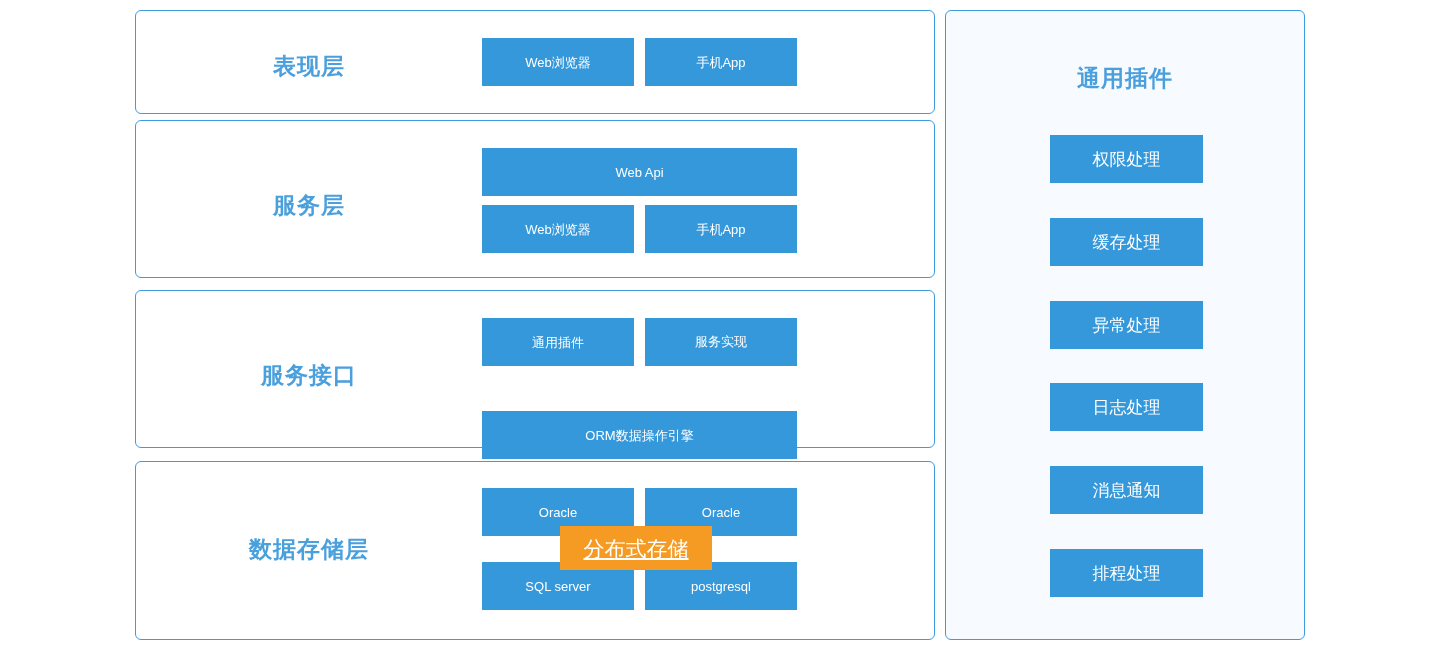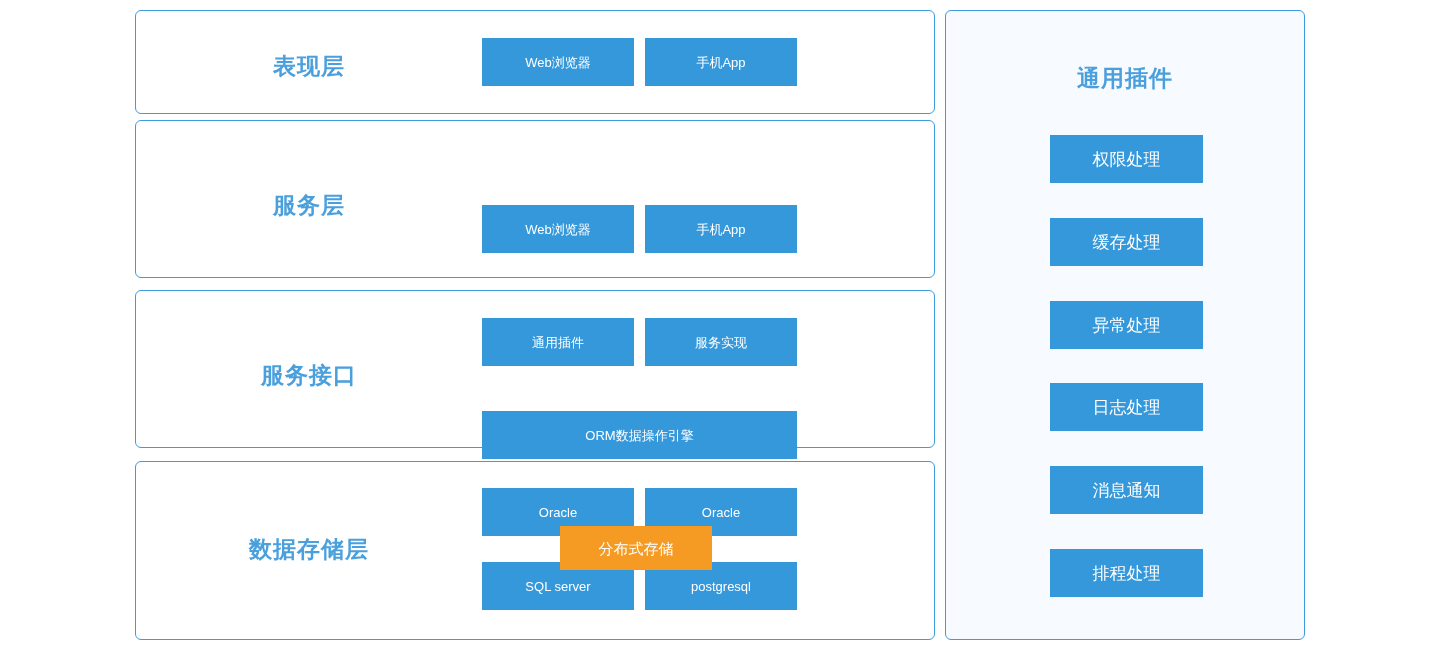--- a/index.html
+++ b/index.html
@@ -52,22 +52,23 @@
     display: flex;
     align-items: center;
     justify-content: center;
     font-size: 13px;
     white-space: nowrap;
     line-height: 1;
   }
 
   .box.orange {
     background: #f59a23;
-    font-size: 15px;
+    font-size: 21px;
     z-index: 5;
+    text-decoration: underline;
   }
 
   
   .plugin-panel {
     position: absolute;
     box-sizing: border-box;
     border: 1px solid #3e9bdc;
     border-radius: 6px;
     background: #f7fbff;
   }
@@ -102,28 +103,29 @@
 <div class="canvas">
 
   <div class="layer-panel" style="left:135px; top:10px; width:800px; height:104px;">
     <div class="layer-title" style="top:40px;">表现层</div>
     <div class="box" style="left:346px; top:27px; width:152px; height:48px;">Web浏览器</div>
     <div class="box" style="left:509px; top:27px; width:152px; height:48px;">手机App</div>
   </div>
 
   <div class="layer-panel" style="left:135px; top:120px; width:800px; height:158px;">
     <div class="layer-title" style="top:69px;">服务层</div>
+    <div class="box" style="left:346px; top:27px; width:315px; height:48px;">Web Api</div>
     <div class="box" style="left:346px; top:84px; width:152px; height:48px;">Web浏览器</div>
     <div class="box" style="left:509px; top:84px; width:152px; height:48px;">手机App</div>
   </div>
 
   <div class="layer-panel" style="left:135px; top:290px; width:800px; height:158px;">
     <div class="layer-title" style="top:69px;">服务接口</div>
     <div class="box" style="left:346px; top:27px; width:152px; height:48px;">通用插件</div>
-    <div class="box" style="left:509px; top:27px; width:152px; height:48px;">服务实现</div>
+    <div class="box" style="left:509px; top:27px; width:152px; height:48px;font-family:Liberation Mono, monospace;">服务实现</div>
     <div class="box" style="left:346px; top:85px; width:315px; height:48px;margin-top:35px;">ORM数据操作引擎</div>
   </div>
 
   <div class="layer-panel" style="left:135px; top:461px; width:800px; height:179px;">
     <div class="layer-title" style="top:72px;">数据存储层</div>
     <div class="box" style="left:346px; top:26px; width:152px; height:48px;">Oracle</div>
     <div class="box" style="left:509px; top:26px; width:152px; height:48px;">Oracle</div>
     <div class="box" style="left:346px; top:100px; width:152px; height:48px;">SQL server</div>
     <div class="box" style="left:509px; top:100px; width:152px; height:48px;">postgresql</div>
     <div class="box orange" style="left:424px; top:64px; width:152px; height:44px;">分布式存储</div>

